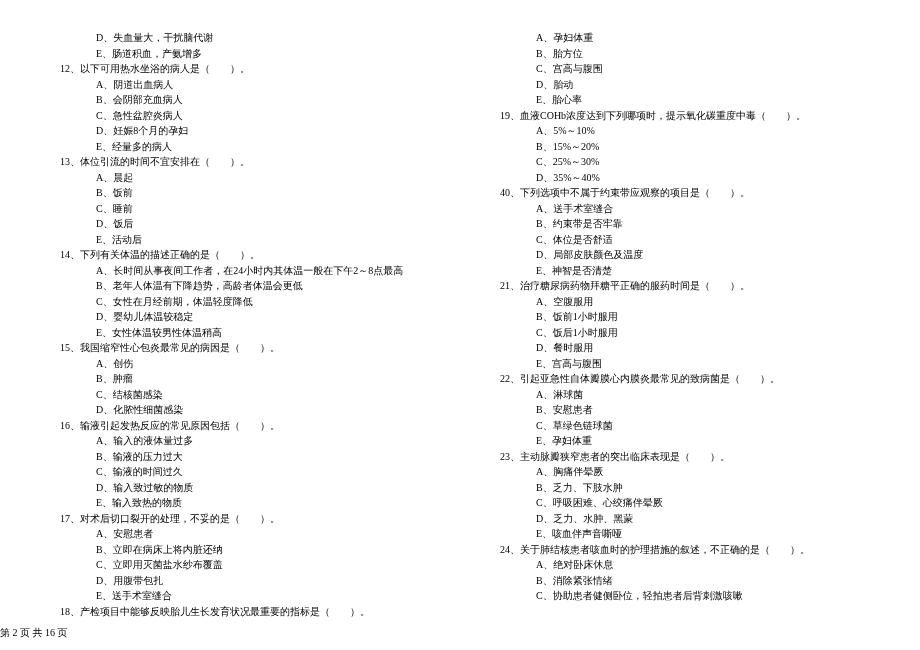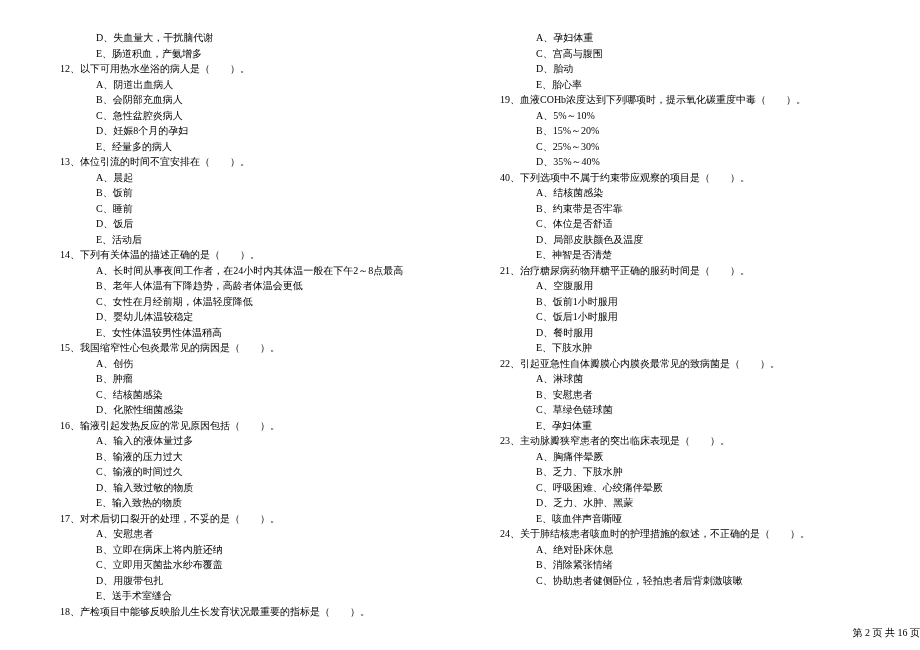--- a/index.html
+++ b/index.html
@@ -26,21 +26,21 @@
       padding-left: 56px;
     }
     .q {
       padding-left: 20px;
     }
     .footer {
       position: absolute;
       bottom: 10px;
       left: 0;
       right: 0;
-      text-align: right;
+      text-align: left;
       font-size: 10px;
     }
   </style>
 </head>
 <body>
 
 <div class="columns">
   <div class="col" id="col-left">
       <div class="opt">D、失血量大，干扰脑代谢</div>
       <div class="opt">E、肠道积血，产氨增多</div>
@@ -76,40 +76,41 @@
       <div class="q">17、对术后切口裂开的处理，不妥的是（　　）。</div>
       <div class="opt">A、安慰患者</div>
       <div class="opt">B、立即在病床上将内脏还纳</div>
       <div class="opt">C、立即用灭菌盐水纱布覆盖</div>
       <div class="opt">D、用腹带包扎</div>
       <div class="opt">E、送手术室缝合</div>
       <div class="q">18、产检项目中能够反映胎儿生长发育状况最重要的指标是（　　）。</div>
     </div>
   <div class="col" id="col-right">
       <div class="opt">A、孕妇体重</div>
+      <div class="opt">B、胎方位</div>
       <div class="opt">C、宫高与腹围</div>
       <div class="opt">D、胎动</div>
       <div class="opt">E、胎心率</div>
       <div class="q">19、血液COHb浓度达到下列哪项时，提示氧化碳重度中毒（　　）。</div>
       <div class="opt">A、5%～10%</div>
       <div class="opt">B、15%～20%</div>
       <div class="opt">C、25%～30%</div>
       <div class="opt">D、35%～40%</div>
       <div class="q">40、下列选项中不属于约束带应观察的项目是（　　）。</div>
-      <div class="opt">A、结核菌感染</div>
+      <div class="opt">A、送手术室缝合</div>
       <div class="opt">B、约束带是否牢靠</div>
       <div class="opt">C、体位是否舒适</div>
       <div class="opt">D、局部皮肤颜色及温度</div>
       <div class="opt">E、神智是否清楚</div>
       <div class="q">21、治疗糖尿病药物拜糖平正确的服药时间是（　　）。</div>
       <div class="opt">A、空腹服用</div>
       <div class="opt">B、饭前1小时服用</div>
       <div class="opt">C、饭后1小时服用</div>
       <div class="opt">D、餐时服用</div>
-      <div class="opt">E、下肢水肿</div>
+      <div class="opt">E、宫高与腹围</div>
       <div class="q">22、引起亚急性自体瓣膜心内膜炎最常见的致病菌是（　　）。</div>
       <div class="opt">A、淋球菌</div>
       <div class="opt">B、安慰患者</div>
       <div class="opt">C、草绿色链球菌</div>
       <div class="opt">E、孕妇体重</div>
       <div class="q">23、主动脉瓣狭窄患者的突出临床表现是（　　）。</div>
       <div class="opt">A、胸痛伴晕厥</div>
       <div class="opt">B、乏力、下肢水肿</div>
       <div class="opt">C、呼吸困难、心绞痛伴晕厥</div>
       <div class="opt">D、乏力、水肿、黑蒙</div>

